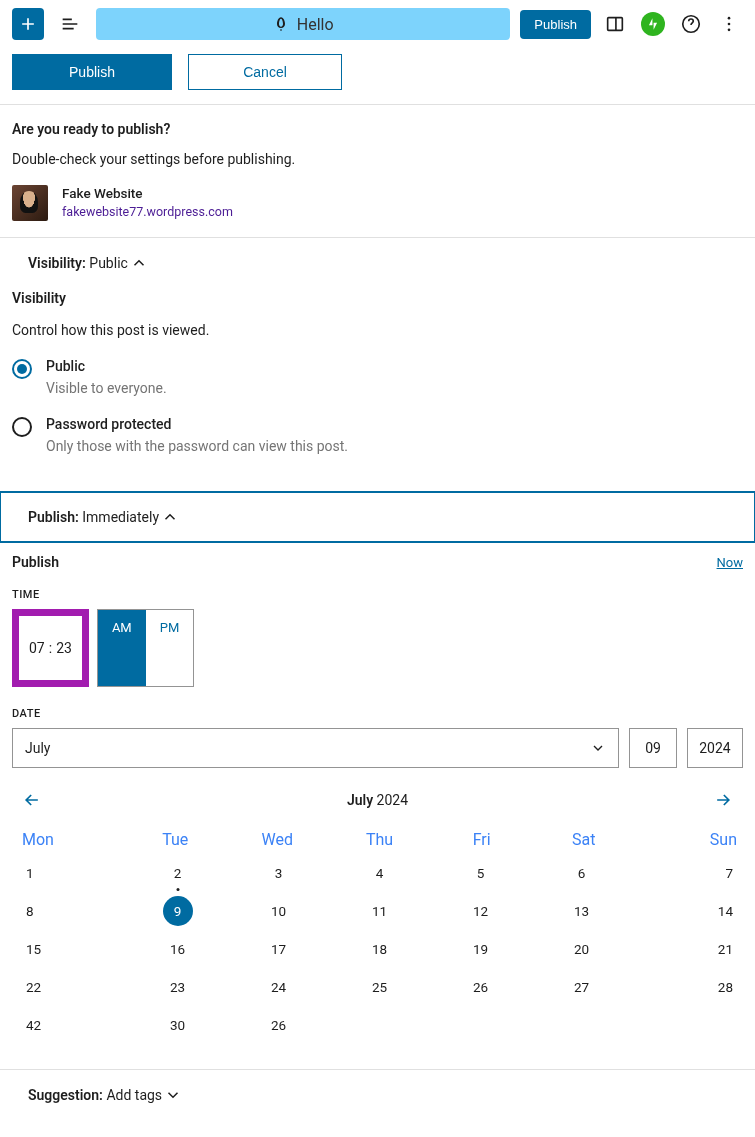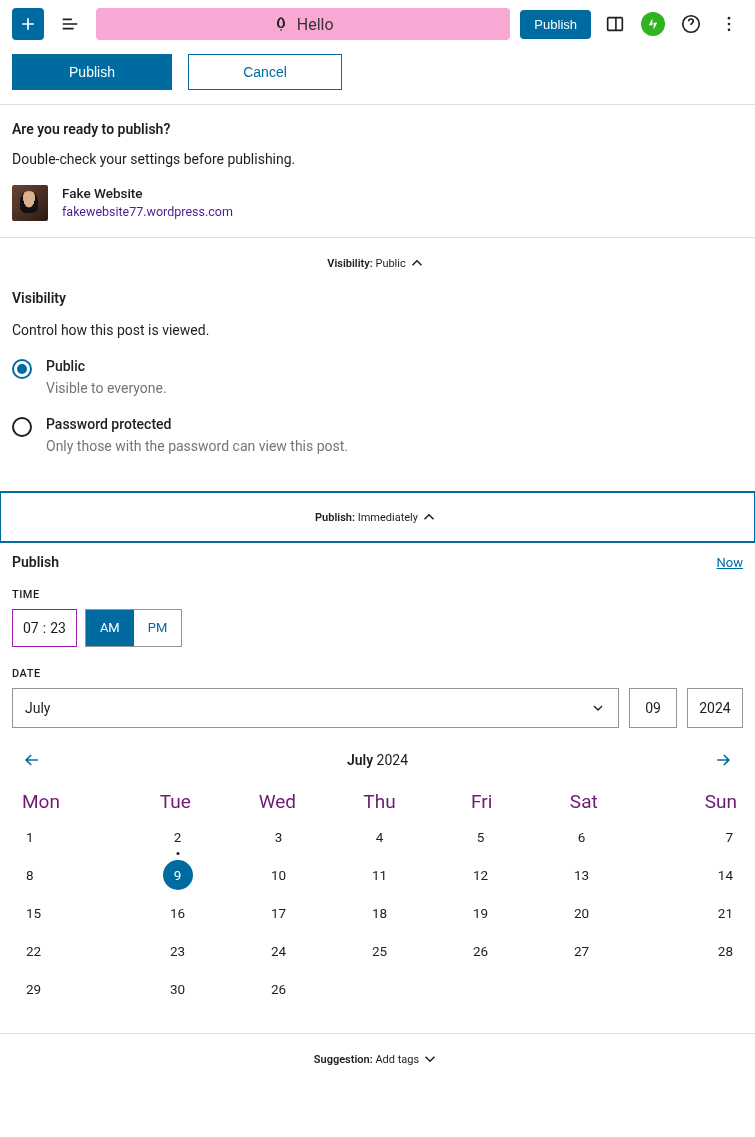--- a/index.html
+++ b/index.html
@@ -1,71 +1,71 @@
 <!DOCTYPE html>
 <html><head>
 <meta charset="utf-8">
 <style>
 * { box-sizing: border-box; margin: 0; padding: 0; }
 body { font-family: -apple-system, BlinkMacSystemFont, "Segoe UI", Roboto, sans-serif; width: 755px; color: #1e1e1e; background: #fff; }
 .toolbar { display: flex; align-items: center; padding: 8px 12px; gap: 10px; }
 .btn-add { width: 32px; height: 32px; background: #006ba1; border-radius: 4px; display: flex; align-items: center; justify-content: center; color: #fff; cursor: pointer; }
 .btn-outline-icon { width: 32px; height: 32px; display: flex; align-items: center; justify-content: center; cursor: pointer; }
-.title-field { flex: 1; background: #f9a8d4; border-radius: 4px; height: 32px; display: flex; align-items: center; justify-content: center; gap: 8px; color: #333; }
+.title-field { flex: 1; background: #7dd3fc; border-radius: 4px; height: 32px; display: flex; align-items: center; justify-content: center; gap: 8px; color: #333; }
 .btn-publish-top { background: #006ba1; color: #fff; border: none; padding: 7px 14px; border-radius: 4px; font-size: 13px; cursor: pointer; }
 .icon-btn { width: 28px; height: 28px; display: flex; align-items: center; justify-content: center; cursor: pointer; }
 .jetpack { width: 24px; height: 24px; border-radius: 50%; background: #2fb41f; display: flex; align-items: center; justify-content: center; }
 .action-row { display: flex; gap: 16px; padding: 6px 12px 14px; }
 .btn-publish-big { flex: 0 0 160px; background: #006ba1; color: #fff; border: none; padding: 9px 0; font-size: 14px; cursor: pointer; }
 .btn-cancel { flex: 0 0 154px; background: #fff; color: #006ba1; border: 1px solid #006ba1; padding: 9px 0; font-size: 14px; cursor: pointer; }
 .divider { border-top: 1px solid #e0e0e0; }
 .section { padding: 16px 12px; }
 .ready-title { font-size: 14px; font-weight: 600; margin-bottom: 14px; }
 .ready-sub { font-size: 14px; color: #1e1e1e; margin-bottom: 18px; }
 .site-row { display: flex; align-items: flex-start; gap: 14px; }
 .site-avatar { width: 36px; height: 36px; background: linear-gradient(135deg,#6b4433,#2b1a10); border-radius: 2px; position: relative; overflow:hidden; }
 .site-avatar::after{content:"";position:absolute;left:8px;top:6px;width:18px;height:22px;background:radial-gradient(ellipse at 50% 30%,#d9b08c 45%,transparent 46%),linear-gradient(#111,#111);border-radius:50% 50% 30% 30%;}
 .site-name { font-size: 13.5px; font-weight: 500; }
 .site-url { font-size: 12.5px; color: #4c1d95; margin-top: 3px; }
-.panel-head { display: flex; align-items: center; justify-content: center; padding: 14px 28px; cursor: pointer; font-size: 11px; }
+.panel-head { display: flex; align-items: center; justify-content: flex-start; padding: 14px 28px; cursor: pointer; font-size: 14px; }
 .panel-head.active { outline: 2px solid #006ba1; outline-offset: -1px; }
 .panel-head .label { font-weight: 600; }
 .panel-head .value { font-weight: 400; }
 .chev { width: 22px; height: 22px; display: flex; align-items: center; justify-content: center; }
 .vis-body { padding: 0 12px 18px; }
 .vis-title { font-weight: 600; font-size: 14px; margin-bottom: 16px; margin-top: 2px; }
 .vis-sub { font-size: 14px; margin-bottom: 20px; }
 .radio-item { display: flex; gap: 14px; margin-bottom: 20px; align-items: flex-start; }
 .radio { width: 20px; height: 20px; border: 2px solid #1e1e1e; border-radius: 50%; flex-shrink: 0; margin-top: 1px; position: relative; }
 .radio.checked { border-color: #006ba1; }
 .radio.checked::after { content:""; position:absolute; inset:3px; background:#006ba1; border-radius:50%; }
 .radio-label { font-size: 14px; font-weight: 500; margin-bottom: 6px; }
 .radio-desc { font-size: 14px; color: #757575; }
 .pub-body { padding: 12px 12px 18px; }
 .pub-row1 { display: flex; justify-content: space-between; align-items: center; margin-bottom: 18px; }
 .pub-title { font-weight: 600; font-size: 14px; }
 .now-link { color: #006ba1; font-size: 13px; text-decoration: underline; cursor: pointer; }
 .field-label { font-size: 11px; font-weight: 500; letter-spacing: 0.5px; color: #1e1e1e; margin-bottom: 8px; text-transform: uppercase; }
 .time-row { display: flex; gap: 8px; margin-bottom: 20px; }
-.time-box { border: 1px solid #a21caf; padding: 10px 10px; display: flex; align-items: center; gap: 4px; font-size: 14px; }
+.time-box { border: 7px solid #a21caf; padding: 24px 10px; display: flex; align-items: center; gap: 4px; font-size: 14px; }
 .ampm { display: flex; border: 1px solid #949494; }
 .ampm-btn { padding: 10px 14px; font-size: 13px; cursor: pointer; }
 .ampm-btn.active { background: #006ba1; color: #fff; text-align: right; }
 .ampm-btn.inactive { background: #fff; color: #006ba1; }
 .date-row { display: flex; gap: 10px; margin-bottom: 18px; }
 .month-select { flex: 1; border: 1px solid #949494; padding: 11px 12px; display: flex; justify-content: space-between; align-items: center; font-size: 14px; cursor: pointer; }
 .date-box { width: 48px; border: 1px solid #949494; padding: 11px 0; text-align: center; font-size: 14px; }
 .year-box { width: 56px; border: 1px solid #949494; padding: 11px 0; text-align: center; font-size: 14px; }
 .cal-nav { display: flex; justify-content: space-between; align-items: center; margin-bottom: 16px; padding: 0 6px; }
 .cal-arrow { color: #006ba1; cursor: pointer; padding: 4px; }
 .cal-title { font-size: 14px; }
 .cal-title .m { font-weight: 600; }
 .cal-grid { width: 100%; }
 .cal-head-row { display: flex; margin-bottom: 12px; }
-.cal-head-row > div { flex: 1; text-align: center; font-size: 19px; color: #701a75; }
+.cal-head-row > div { flex: 1; text-align: center; font-size: 16px; color: #3b82f6; }
 .cal-head-row > div:first-child { text-align: left; padding-left: 10px; }
 .cal-head-row > div:last-child { text-align: right; padding-right: 6px; }
 .cal-row { display: flex; margin-bottom: 14px; }
 .cal-cell { flex: 1; text-align: center; font-size: 13.5px; cursor: pointer; height: 24px; display: flex; align-items: center; justify-content: center; position: relative; }
 .cal-row .cal-cell:first-child { justify-content: flex-start; padding-left: 14px; }
 .cal-row .cal-cell:last-child { justify-content: flex-end; padding-right: 10px; }
 .cal-cell.today::after { content:""; position:absolute; bottom:-6px; left:50%; transform:translateX(-50%); width:3px; height:3px; background:#1e1e1e; border-radius:50%; }
 .cal-cell.selected span { background:#006ba1; color:#fff; width:30px; height:30px; border-radius:50%; display:flex; align-items:center; justify-content:center; }
 svg { display: block; }
 </style>
@@ -266,21 +266,21 @@
         <div class="cal-row">
           <div class="cal-cell">22</div>
           <div class="cal-cell">23</div>
           <div class="cal-cell">24</div>
           <div class="cal-cell">25</div>
           <div class="cal-cell">26</div>
           <div class="cal-cell">27</div>
           <div class="cal-cell">28</div>
         </div>
         <div class="cal-row">
-          <div class="cal-cell">29</div>
+          <div class="cal-cell">42</div>
           <div class="cal-cell">30</div>
           <div class="cal-cell">26</div>
           <div class="cal-cell"></div>
           <div class="cal-cell"></div>
           <div class="cal-cell"></div>
           <div class="cal-cell"></div>
         </div>
       </div>
   </div>
 </div>

